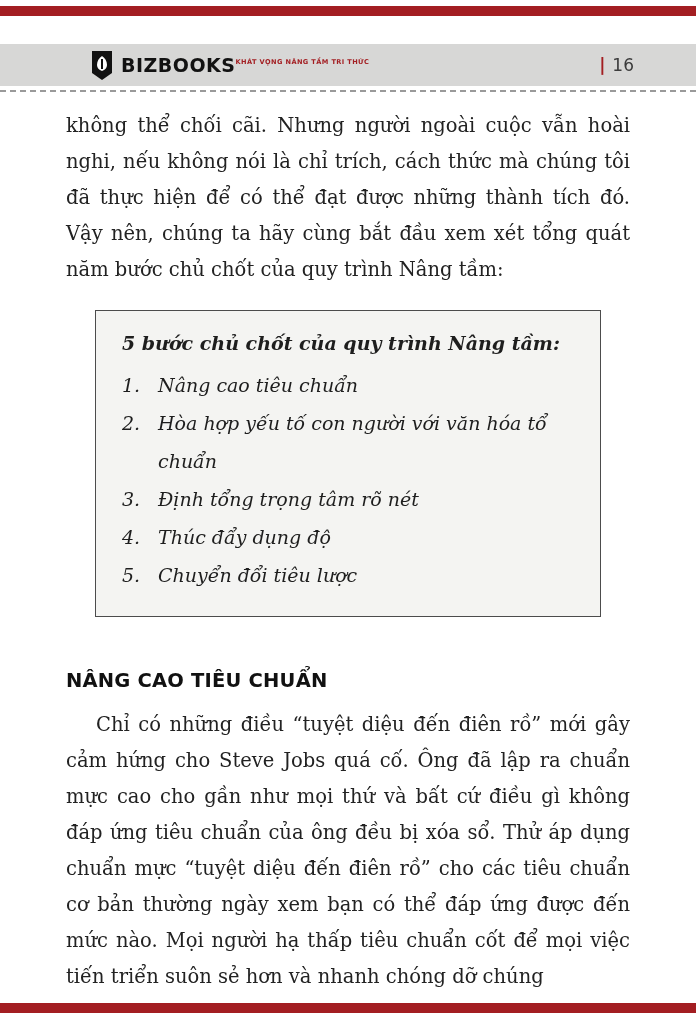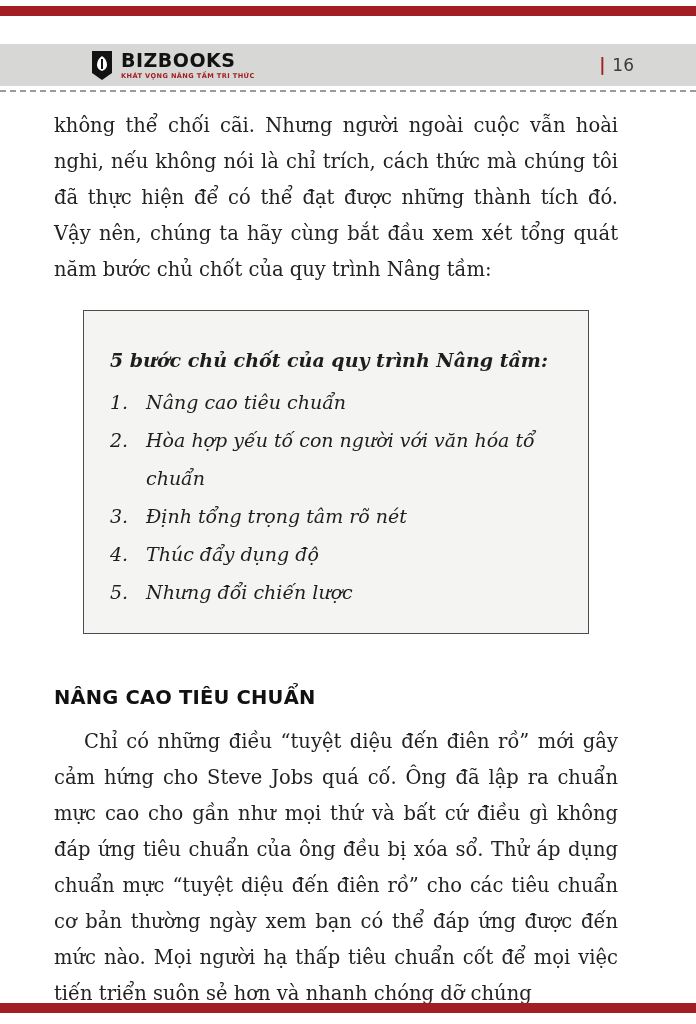--- a/index.html
+++ b/index.html
@@ -50,21 +50,21 @@
     border-top: 2px dashed #9a9a9a;
   }
   .logo {
     display: flex;
     align-items: center;
     gap: 7px;
   }
   .logo-icon svg { display: block; }
   .logo-text {
     display: flex;
-    flex-direction: column;
+    flex-direction: row;
     line-height: 1;
   }
   .logo-title {
     font-family: "DejaVu Sans", sans-serif;
     font-weight: bold;
     font-size: 19px;
     letter-spacing: 0.5px;
     color: #121212;
   }
   .logo-tagline {
@@ -86,39 +86,39 @@
   }
   .page-number .pn-divider {
     color: #a31e22;
     font-weight: bold;
   }
 
   
   .content {
     position: absolute;
     top: 108px;
-    left: 54px;
+    left: 66px;
     width: 564px;
   }
   .para {
     margin: 0;
     font-size: 19.5px;
     line-height: 36px;
     text-align: justify;
     color: #222222;
   }
   .para.indent { text-indent: 30px; }
 
   .key-box {
     box-sizing: border-box;
     width: 506px;
     margin: 22px auto 0 auto;
     border: 1px solid #4c4c4c;
     background: #f4f4f2;
-    padding: 35px 26px 22px 26px;
+    padding: 18px 26px 22px 26px;
     font-style: italic;
   }
   .key-box-title {
     font-weight: bold;
     font-size: 19px;
     margin: 0 0 8px 0;
     line-height: 1.5;
   }
   .key-box-item {
     display: flex;
@@ -187,21 +187,21 @@
       <div class="key-box-item">
         <span class="key-box-num">3.</span>
         <span class="key-box-text">Định tổng trọng tâm rõ nét</span>
       </div>
       <div class="key-box-item">
         <span class="key-box-num">4.</span>
         <span class="key-box-text">Thúc đẩy dụng độ</span>
       </div>
       <div class="key-box-item">
         <span class="key-box-num">5.</span>
-        <span class="key-box-text">Nhưng đổi chiến lược</span>
+        <span class="key-box-text">Chuyển đổi tiêu lược</span>
       </div>
     </div>
 
     <h2 class="section-heading">NÂNG CAO TIÊU CHUẨN</h2>
 
     <p class="para indent after-heading">Chỉ có những điều “tuyệt diệu đến điên rồ” mới gây cảm hứng cho Steve Jobs quá cố. Ông đã lập ra chuẩn mực cao cho gần như mọi thứ và bất cứ điều gì không đáp ứng tiêu chuẩn của ông đều bị xóa sổ. Thử áp dụng chuẩn mực “tuyệt diệu đến điên rồ” cho các tiêu chuẩn cơ bản thường ngày xem bạn có thể đáp ứng được đến mức nào. Mọi người hạ thấp tiêu chuẩn cốt để mọi việc tiến triển suôn sẻ hơn và nhanh chóng dỡ chúng</p>
 
   </main>
 
   <div class="accent-bar bottom"></div>

